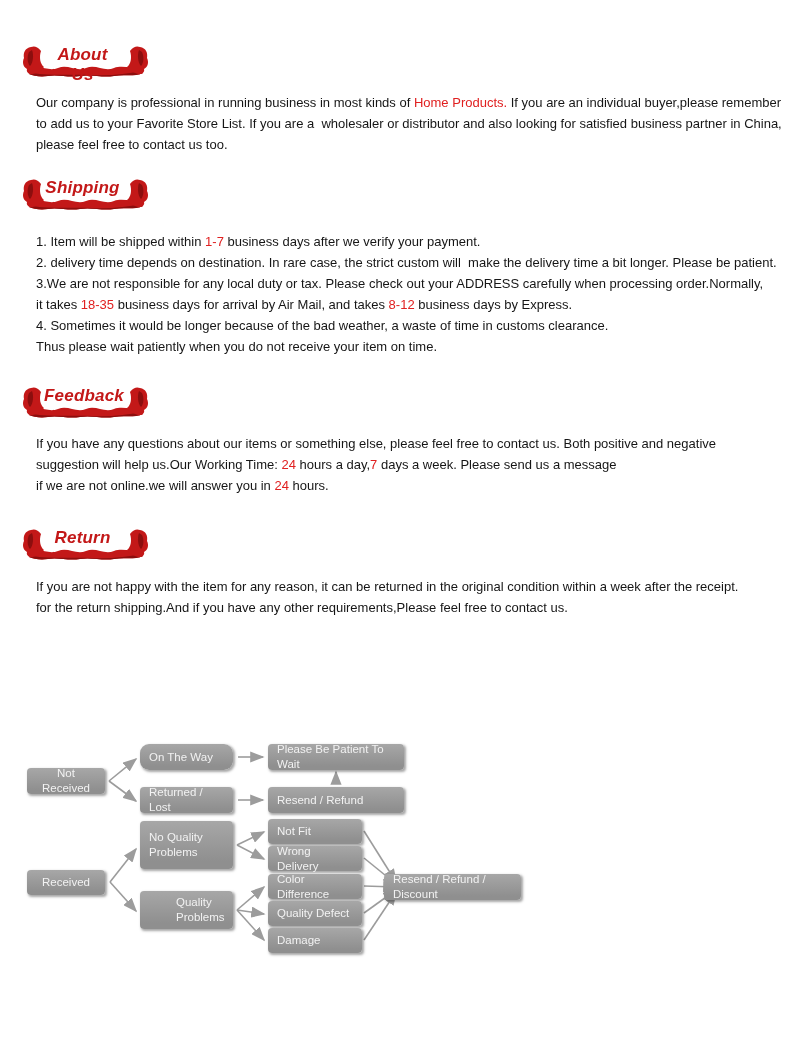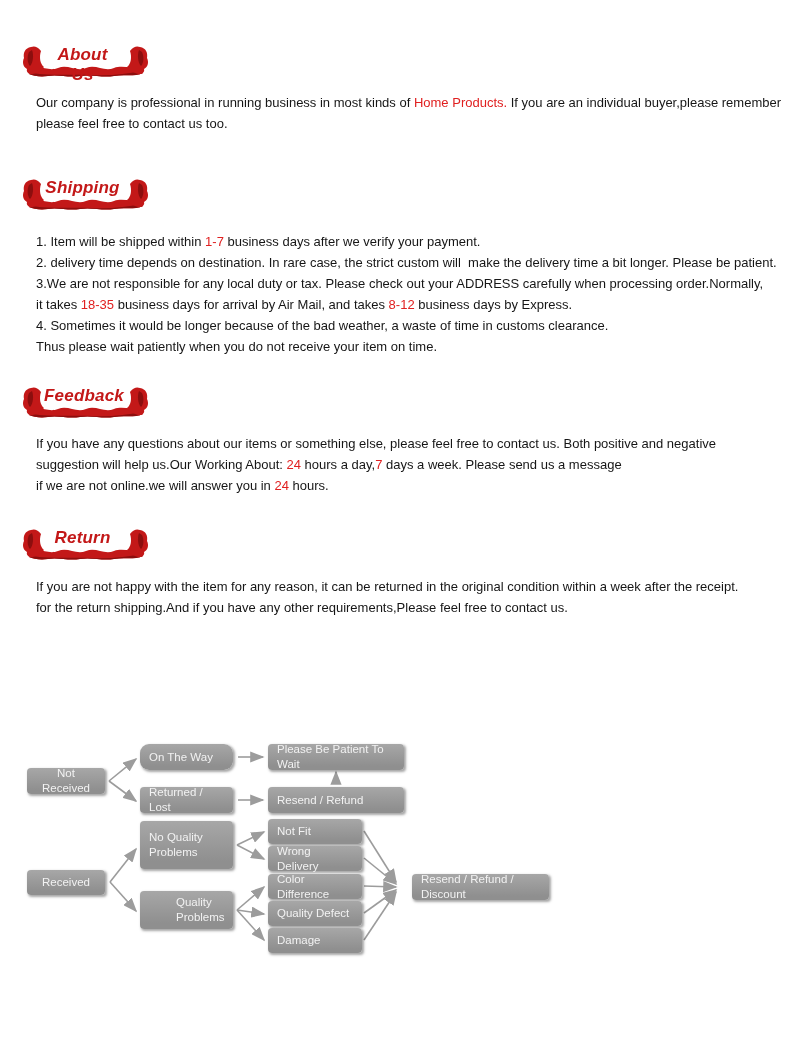--- a/index.html
+++ b/index.html
@@ -42,20 +42,21 @@
       <path d="M7,8 C5,12 5,19 8,22 C11,19 12,11 10,6 Z" fill="#8c0e0e"></path>
       <g transform="translate(127,0) scale(-1,1)">
         <path d="M9,3 C3,4 1,9 2,14 C0,18 1,23 5,25 C4,28 7,31 11,30 C15,29 19,27 22,23 C18,20 17,13 19,7 C15,2 12,2 9,3 Z" fill="#c31818"></path>
         <path d="M7,8 C5,12 5,19 8,22 C11,19 12,11 10,6 Z" fill="#8c0e0e"></path>
       </g>
     </svg>
     <span class="ribbon-label">About Us</span>
   </div>
   <div class="para" style="top:92px">
       <div class="line"><span class="">Our company is professional in running business in most kinds of </span><span class="red">Home Products.</span><span class=""> If you are an individual buyer,please remember</span></div>
+      <div class="line"><span class="">to add us to your Favorite Store List. If you are a  wholesaler or distributor and also looking for satisfied business partner in China,</span></div>
       <div class="line"><span class="">please feel free to contact us too.</span></div>
     </div>
 
   <div class="ribbon" style="top:177px">
     <svg viewBox="0 0 127 34" aria-hidden="true">
       <path d="M10,25 C18,20 26,28 36,24 C46,20 54,28 64,24 C74,20 82,28 92,24 C100,21 108,25 118,22 L121,29 C112,33 102,30 92,32 C80,34 70,30 58,32 C46,34 36,30 26,32 C18,33 12,32 7,30 Z" fill="#c31818"></path>
       <path d="M10,29 C30,32 50,30 70,31 C88,32 105,30 119,27 L121,29 C112,33 102,30 92,32 C80,34 70,30 58,32 C46,34 36,30 26,32 C18,33 12,32 7,30 Z" fill="#8c0e0e"></path>
       <path d="M9,3 C3,4 1,9 2,14 C0,18 1,23 5,25 C4,28 7,31 11,30 C15,29 19,27 22,23 C18,20 17,13 19,7 C15,2 12,2 9,3 Z" fill="#c31818"></path>
       <path d="M7,8 C5,12 5,19 8,22 C11,19 12,11 10,6 Z" fill="#8c0e0e"></path>
       <g transform="translate(127,0) scale(-1,1)">
@@ -82,21 +83,21 @@
       <path d="M7,8 C5,12 5,19 8,22 C11,19 12,11 10,6 Z" fill="#8c0e0e"></path>
       <g transform="translate(127,0) scale(-1,1)">
         <path d="M9,3 C3,4 1,9 2,14 C0,18 1,23 5,25 C4,28 7,31 11,30 C15,29 19,27 22,23 C18,20 17,13 19,7 C15,2 12,2 9,3 Z" fill="#c31818"></path>
         <path d="M7,8 C5,12 5,19 8,22 C11,19 12,11 10,6 Z" fill="#8c0e0e"></path>
       </g>
     </svg>
     <span class="ribbon-label">Feedback</span>
   </div>
   <div class="para" style="top:433px">
       <div class="line"><span class="">If you have any questions about our items or something else, please feel free to contact us. Both positive and negative</span></div>
-      <div class="line"><span class="">suggestion will help us.Our Working About: </span><span class="red">24</span><span class=""> hours a day,</span><span class="red">7</span><span class=""> days a week. Please send us a message</span></div>
+      <div class="line"><span class="">suggestion will help us.Our Working Time: </span><span class="red">24</span><span class=""> hours a day,</span><span class="red">7</span><span class=""> days a week. Please send us a message</span></div>
       <div class="line"><span class="">if we are not online.we will answer you in </span><span class="red">24</span><span class=""> hours.</span></div>
     </div>
 
   <div class="ribbon" style="top:527px">
     <svg viewBox="0 0 127 34" aria-hidden="true">
       <path d="M10,25 C18,20 26,28 36,24 C46,20 54,28 64,24 C74,20 82,28 92,24 C100,21 108,25 118,22 L121,29 C112,33 102,30 92,32 C80,34 70,30 58,32 C46,34 36,30 26,32 C18,33 12,32 7,30 Z" fill="#c31818"></path>
       <path d="M10,29 C30,32 50,30 70,31 C88,32 105,30 119,27 L121,29 C112,33 102,30 92,32 C80,34 70,30 58,32 C46,34 36,30 26,32 C18,33 12,32 7,30 Z" fill="#8c0e0e"></path>
       <path d="M9,3 C3,4 1,9 2,14 C0,18 1,23 5,25 C4,28 7,31 11,30 C15,29 19,27 22,23 C18,20 17,13 19,7 C15,2 12,2 9,3 Z" fill="#c31818"></path>
       <path d="M7,8 C5,12 5,19 8,22 C11,19 12,11 10,6 Z" fill="#8c0e0e"></path>
       <g transform="translate(127,0) scale(-1,1)">
@@ -142,16 +143,16 @@
       <div class="node" style="left: 268px; top: 744px; width: 136px; height: 26px;">Please Be Patient To Wait</div>
       <div class="node" style="left: 268px; top: 787px; width: 136px; height: 26px;">Resend / Refund</div>
       <div class="node" style="left: 140px; top: 821px; width: 93px; height: 48px;">No Quality Problems</div>
       <div class="node center" style="left: 27px; top: 870px; width: 78px; height: 25px;">Received</div>
       <div class="node" style="left: 268px; top: 819px; width: 94px; height: 25px;">Not Fit</div>
       <div class="node" style="left: 268px; top: 846px; width: 94px; height: 25px;">Wrong Delivery</div>
       <div class="node" style="left: 268px; top: 874px; width: 94px; height: 25px;">Color Difference</div>
       <div class="node" style="left: 140px; top: 891px; width: 93px; height: 38px; padding-left: 36px;">Quality Problems</div>
       <div class="node" style="left: 268px; top: 901px; width: 94px; height: 25px;">Quality Defect</div>
       <div class="node" style="left: 268px; top: 928px; width: 94px; height: 25px;">Damage</div>
-      <div class="node" style="left: 412px; top: 874px; width: 137px; height: 26px;">Resend / Refund / Discount</div>
+      <div class="node" style="left: 384px; top: 874px; width: 137px; height: 26px;">Resend / Refund / Discount</div>
     </div>
 
 </div>
 
 </body></html>

